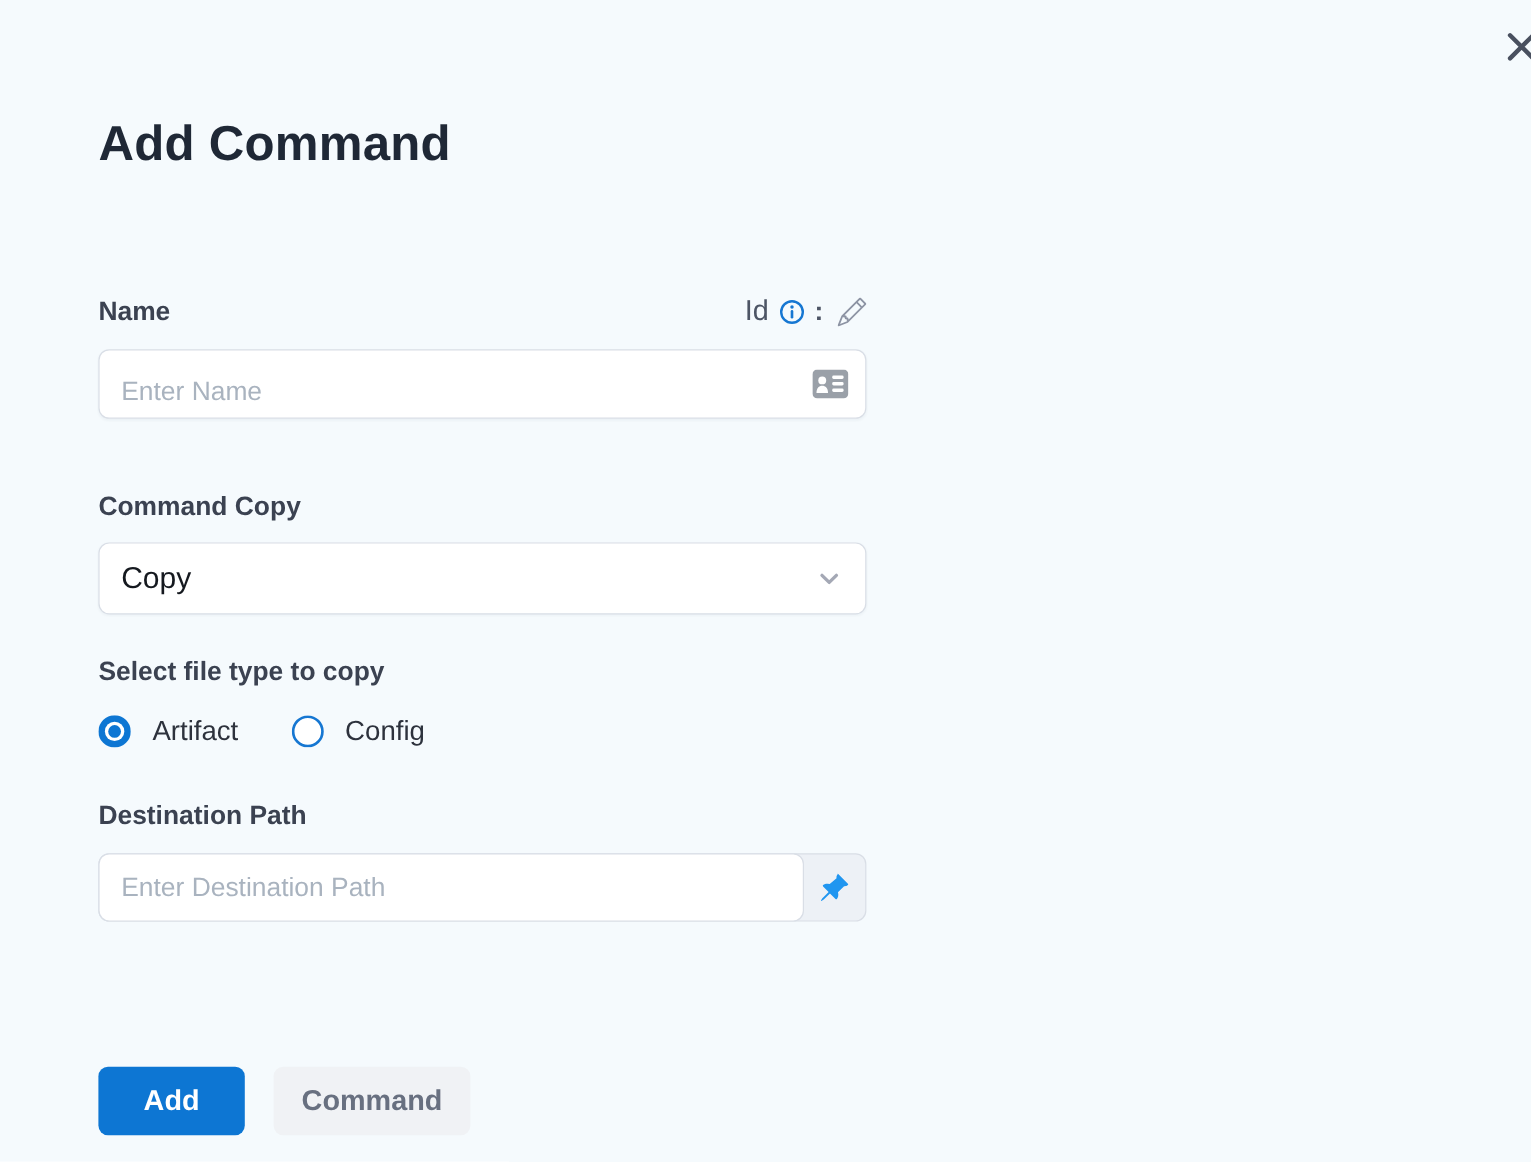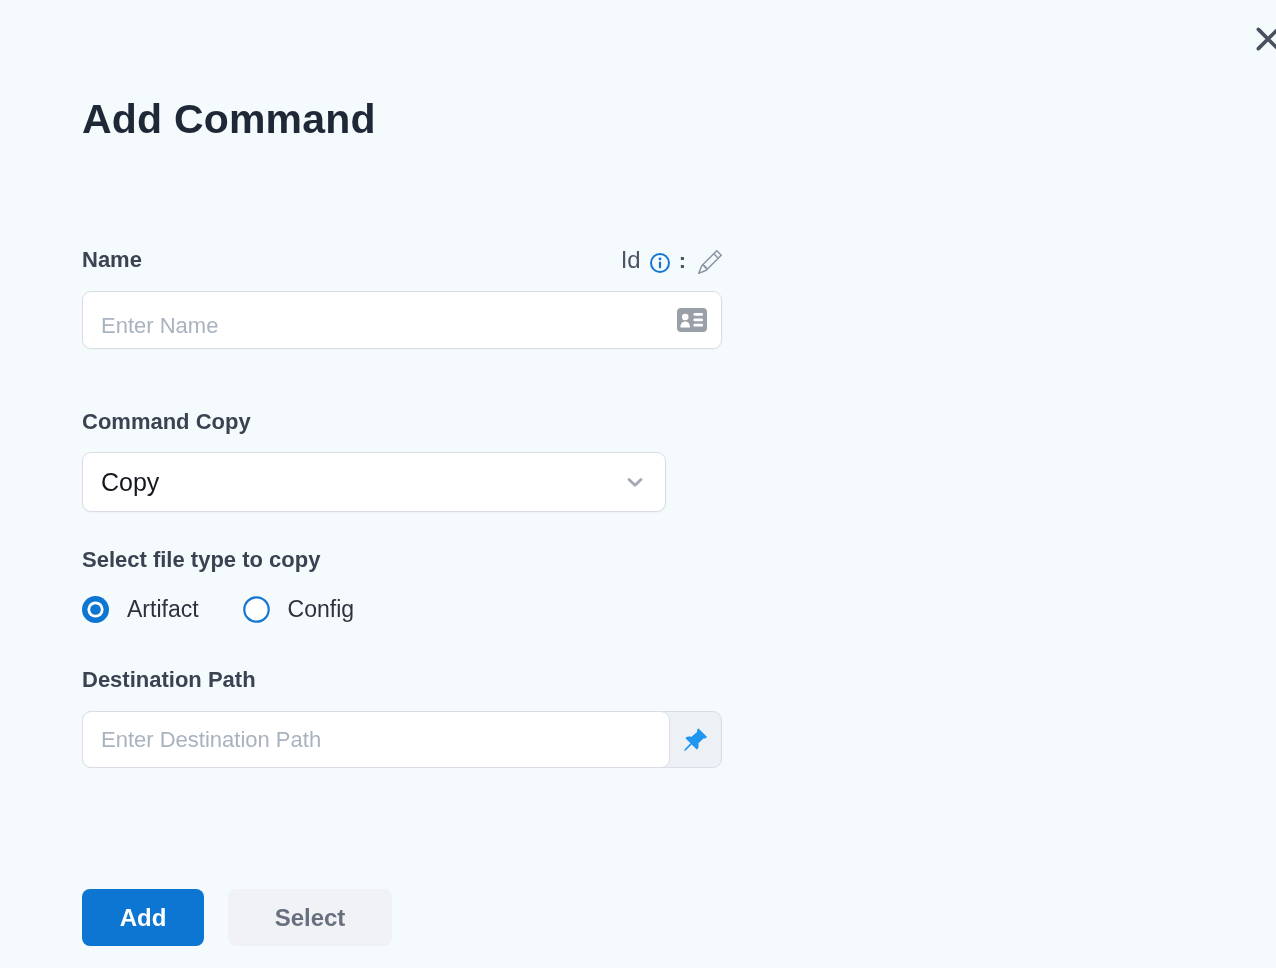--- a/index.html
+++ b/index.html
@@ -49,21 +49,21 @@
     position: absolute;
     left: 82px;
     top: 246px;
     width: 640px;
     display: flex;
     justify-content: space-between;
     align-items: center;
   }
   .id-cluster {
     display: flex;
-    align-items: flex-end;
+    align-items: center;
     gap: 8px;
   }
   .id-label {
     font-size: 24px;
     font-weight: 400;
     color: #4d5565;
   }
   .id-colon {
     font-size: 22px;
     font-weight: 700;
@@ -101,21 +101,21 @@
     top: 17px;
     color: #9aa0a8;
   }
 
   
   .cmdtype-label { position: absolute; left: 82px; top: 409px; }
   .select-box {
     position: absolute;
     left: 82px;
     top: 452px;
-    width: 584px;
+    width: 640px;
     height: 60px;
     background: #ffffff;
     border: 1px solid #d9dee6;
     border-radius: 9px;
     display: flex;
     align-items: center;
     padding: 0 18px;
     cursor: pointer;
     box-shadow: 0 1px 2px rgba(30,50,80,0.04);
   }
@@ -300,16 +300,16 @@
     <input type="text" placeholder="Enter Destination Path" style="">
     <span class="pin-addon">
       <svg width="26" height="26" viewBox="0 0 16 16" fill="currentColor">
         <path d="M9.828.722a.5.5 0 0 1 .354.146l4.95 4.95a.5.5 0 0 1 0 .707c-.48.48-1.072.588-1.503.588-.177 0-.335-.018-.46-.039l-3.134 3.134a5.927 5.927 0 0 1 .16 1.013c.046.702-.032 1.687-.72 2.375a.5.5 0 0 1-.707 0l-2.829-2.828-3.182 3.182c-.195.195-1.219.902-1.414.707-.195-.195.512-1.22.707-1.414l3.182-3.182-2.828-2.829a.5.5 0 0 1 0-.707c.688-.688 1.673-.767 2.375-.72a5.922 5.922 0 0 1 1.013.16L9.3 3.031a2.772 2.772 0 0 1-.04-.461c0-.43.108-1.022.589-1.503a.5.5 0 0 1-.021-.345z"></path>
       </svg>
     </span>
   </div>
 
   <div class="actions-row">
     <button class="btn btn-add">Add</button>
-    <button class="btn btn-cancel">Select</button>
+    <button class="btn btn-cancel">Command</button>
   </div>
 
 </div>
 
 </body></html>

